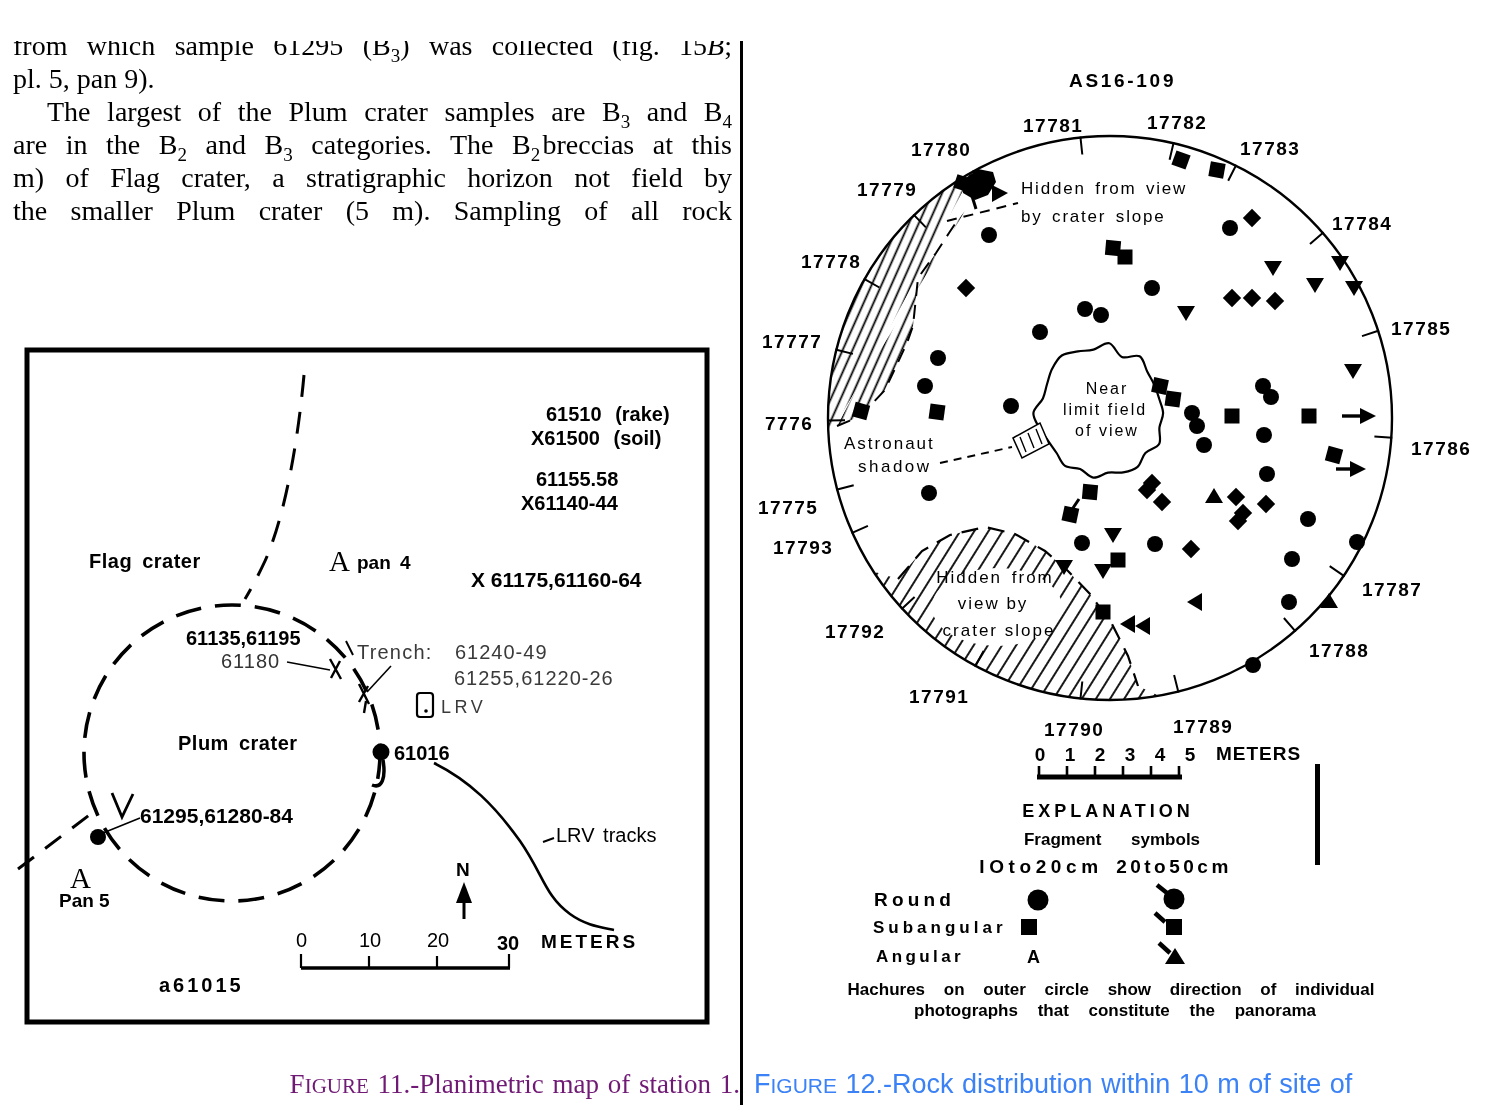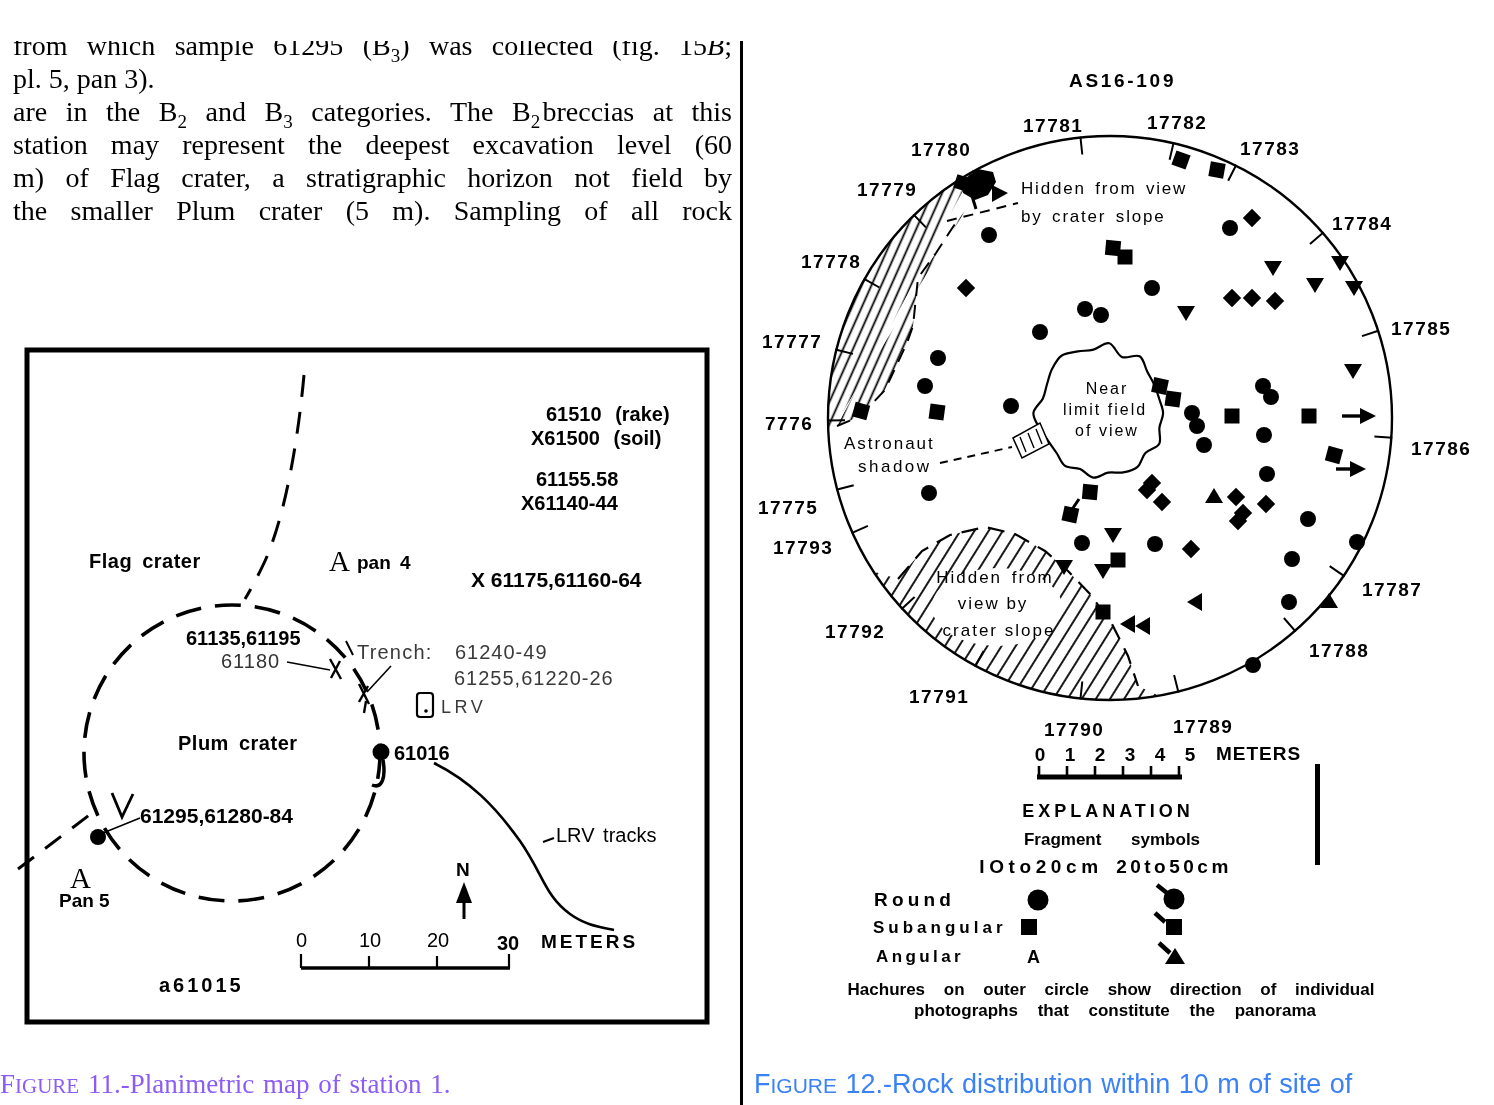--- a/index.html
+++ b/index.html
@@ -2,34 +2,34 @@
 <html><head>
 <meta charset="utf-8">
 <style>
   html,body{margin:0;padding:0;background:#ffffff;}
   #page{position:relative;width:1494px;height:1105px;overflow:hidden;background:#fff;
         font-family:"Liberation Sans",sans-serif;margin-top:41px;}
   #para{position:absolute;left:13px;top:-12px;width:719px;color:#000;
         font-family:"Liberation Serif",serif;font-size:28px;line-height:33px;}
   .jl{text-align:justify;text-align-last:justify;}
   .jl sub{font-size:19px;line-height:0;}
-  #cap11{position:absolute;left:0px;top:1028px;width:740px;text-align:left;
-         font-family:"Liberation Serif",serif;font-size:27px;color:#8b5cf6;word-spacing:2px;}
+  #cap11{position:absolute;left:0px;top:1028px;width:740px;text-align:right;
+         font-family:"Liberation Serif",serif;font-size:27px;color:#701a75;word-spacing:2px;}
   #cap12{position:absolute;left:754px;top:1028px;width:716px;text-align:left;
          font-family:Liberation Sans, sans-serif;font-size:27px;color:#3b82f6;line-height:31px;word-spacing:1px;}
   .sc{font-size:21px;}
 </style>
 </head>
 <body>
 <div id="page">
   <div id="para">
     <div class="jl">from which sample 61295 (B<sub>3</sub>) was collected (fig. 15<i>B</i>;</div>
-    <div>pl. 5, pan 3).</div>
+    <div>pl. 5, pan 9).</div>
+    <div class="jl" style="text-indent:34px;">The largest of the Plum crater samples are B<sub>3</sub> and B<sub>4</sub></div>
     <div class="jl">are in the B<sub>2</sub> and B<sub>3</sub> categories. The B<sub>2</sub> breccias at this</div>
-    <div class="jl">station may represent the deepest excavation level (60</div>
     <div class="jl">m) of Flag crater, a stratigraphic horizon not field by</div>
     <div class="jl">the smaller Plum crater (5 m). Sampling of all rock</div>
   </div>
 
   <div id="cap11">F<span class="sc">IGURE</span> 11.-Planimetric map of station 1.</div>
   <div id="cap12">F<span class="sc">IGURE</span> 12.-Rock distribution within 10 m of site of panorama 4<br>station 1.</div>
 
   <svg id="art" width="1494" height="1105" viewBox="0 0 1494 1105" style="position:absolute;left:0;top:0;">
     <rect x="740" y="0" width="3" height="1077" fill="#000"></rect>
     <g id="fig11" fill="none" stroke="#000">

